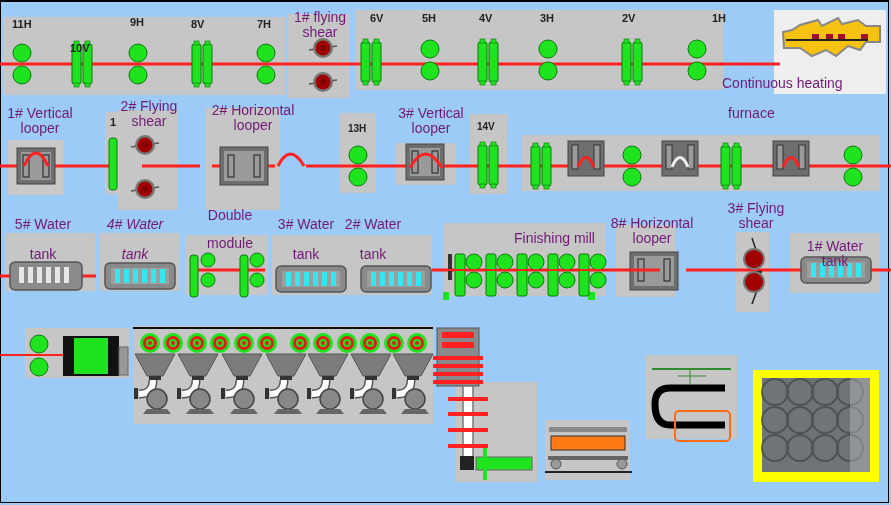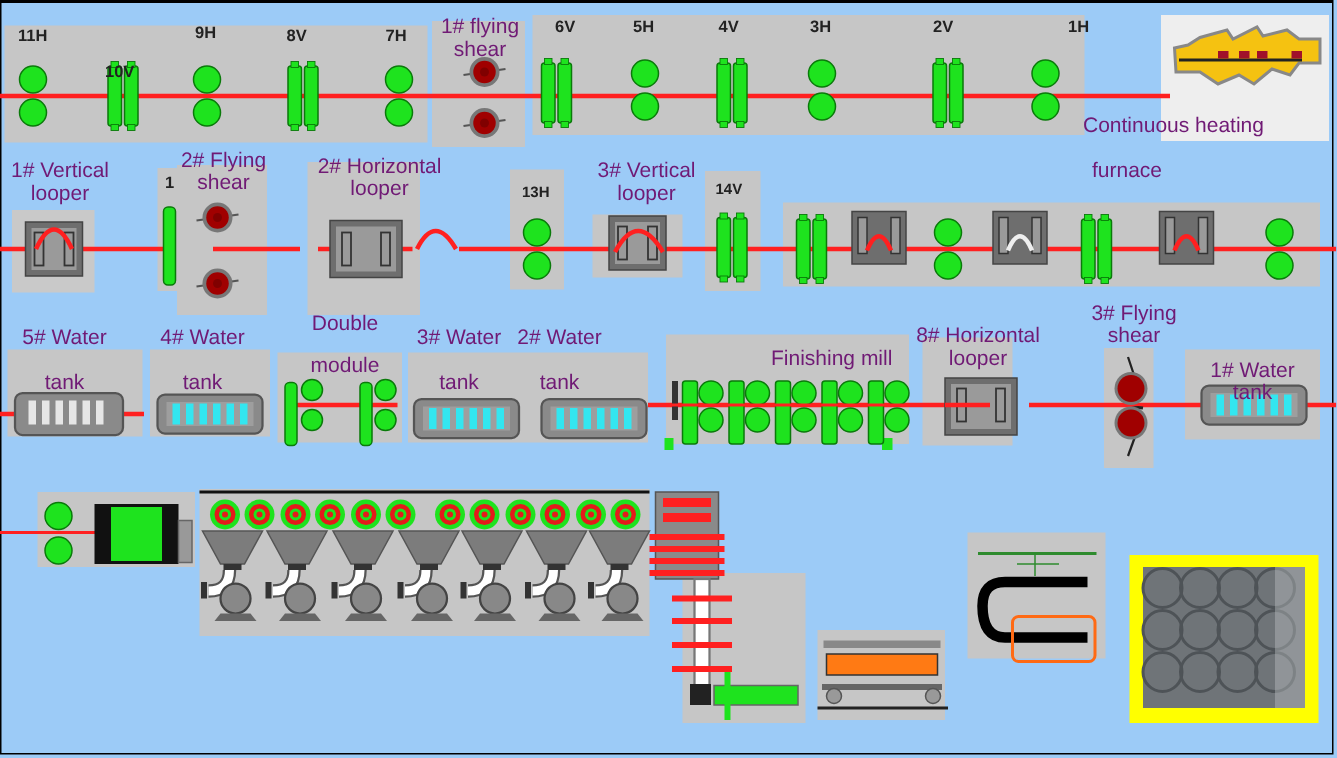--- a/index.html
+++ b/index.html
@@ -390,21 +390,21 @@
 <div class="lbl" style="left:200px;top:103px;width:106px;white-space:pre;">2# Horizontal
 looper</div>
 <div class="tag" style="left:348px;top:123px;font-size:10px;">13H</div>
 <div class="lbl" style="left:388px;top:106px;width:86px;white-space:pre;">3# Vertical
 looper</div>
 <div class="tag" style="left:477px;top:121px;font-size:10px;">14V</div>
 
 <div class="lbl" style="left:3px;top:217px;width:80px;white-space:pre;line-height:15px;">5# Water
 
 tank</div>
-<div class="lbl" style="left:96px;top:217px;width:78px;white-space:pre;line-height:15px;">4# Water
+<div class="lbl" style="left:96px;top:217px;width:78px;white-space:pre;line-height:15px;font-style:italic;">4# Water
 
 tank</div>
 <div class="lbl" style="left:195px;top:208px;width:70px;white-space:pre;line-height:14px;">Double
 
 module</div>
 <div class="lbl" style="left:272px;top:217px;width:68px;white-space:pre;line-height:15px;">3# Water
 
 tank</div>
 <div class="lbl" style="left:338px;top:217px;width:70px;white-space:pre;line-height:15px;">2# Water
 

